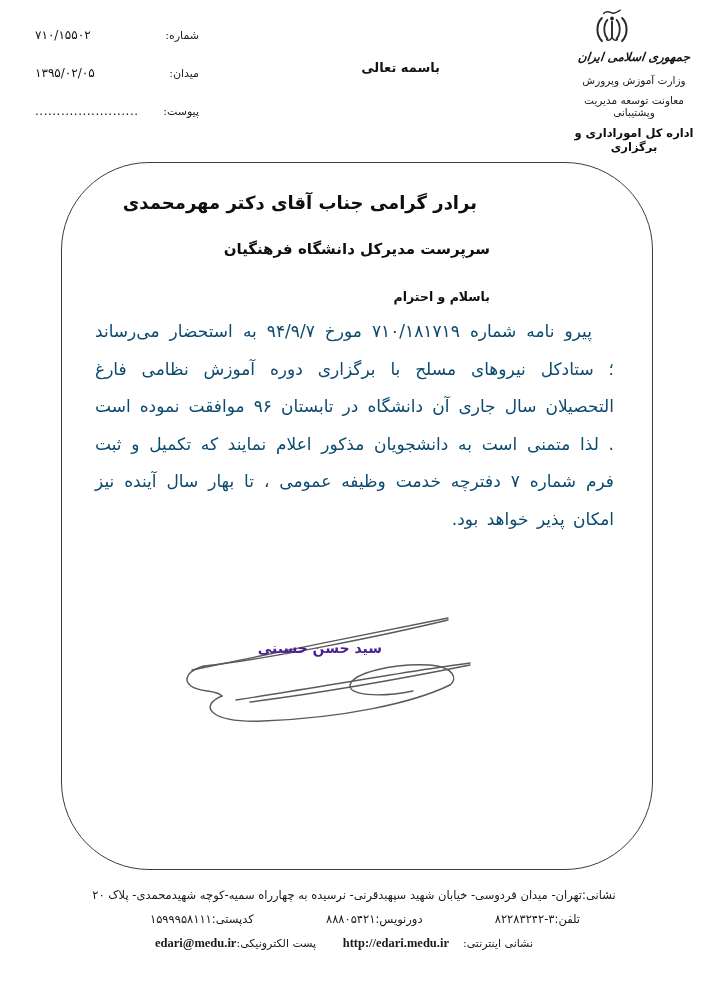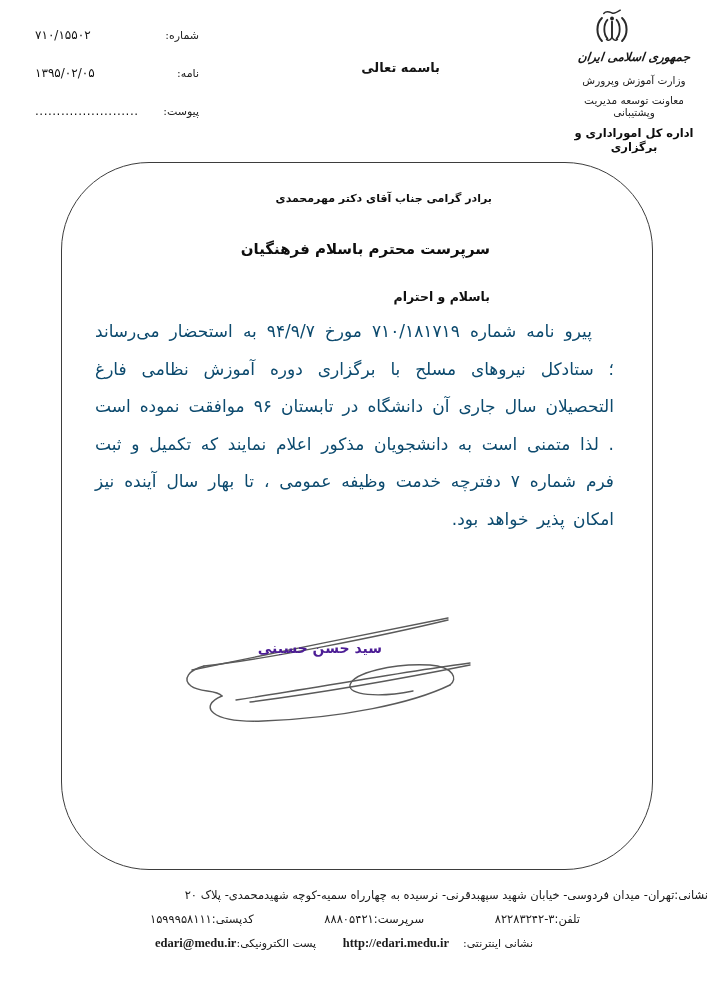--- a/index.html
+++ b/index.html
@@ -22,35 +22,35 @@
   .org{position:absolute;right:2px;top:50px;width:144px;text-align:center;}
   .org-country{font-size:12px;font-weight:bold;font-style:italic;transform:skewX(-6deg);
                margin-bottom:10px;color:#161616;}
   .org-line{font-size:10.5px;margin-bottom:8px;color:#222;}
   .org-office{font-size:11.5px;font-weight:bold;color:#0d0d0d;}
 
   
   .letter-box{position:absolute;left:61px;top:162px;width:590px;height:706px;
               border:1.3px solid #3d3d3d;border-radius:88px;background:#fff;}
 
-  .recipient-1{position:absolute;right:216px;top:192px;font-size:11px;font-weight:bold;color:#0e0e0e;}
+  .recipient-1{position:absolute;right:231px;top:192px;font-size:18px;font-weight:bold;color:#0e0e0e;}
   .recipient-2{position:absolute;right:218px;top:240px;font-size:15px;font-weight:bold;color:#0e0e0e;}
   .salutation {position:absolute;right:218px;top:289px;font-size:12.5px;font-weight:bold;color:#0e0e0e;}
 
   .body-text{position:absolute;left:95px;top:313px;width:519px;direction:rtl;
              font-size:17px;line-height:37.5px;text-align:justify;text-indent:22px;
              word-spacing:3px;color:#0c4a6e;}
 
   
   .sig-svg{position:absolute;left:158px;top:603px;width:330px;height:135px;}
   .sig-name {position:absolute;right:326px;top:640px;font-size:14px;font-weight:bold;color:#4c1d95;}
   .sig-title{position:absolute;right:338px;top:677px;font-size:14px;font-weight:bold;color:#111;}
 
   
-  .footer-address{position:absolute;left:0;top:888px;width:708px;text-align:right;
+  .footer-address{position:absolute;left:0;top:888px;width:708px;text-align:center;
                   font-size:11.5px;color:#1a1a1a;}
   .footer-contacts{position:absolute;left:150px;top:912px;width:430px;direction:rtl;
                    display:flex;justify-content:space-between;font-size:11.5px;color:#1a1a1a;}
   .footer-net{position:absolute;left:155px;top:936px;width:378px;direction:rtl;
               display:flex;justify-content:space-between;font-size:11px;color:#1a1a1a;align-items:baseline;}
   .net-group{display:flex;direction:rtl;align-items:baseline;}
   .net-group .gap{width:14px;display:inline-block;}
   .latin{font-family:"Liberation Serif","DejaVu Serif",serif;direction:ltr;unicode-bidi:embed;font-size:12.5px;font-weight:bold;}
 
   svg .stroke{fill:none;stroke:#2a2a2a;stroke-linecap:round;}
@@ -60,21 +60,21 @@
 <body>
 
 <div class="page">
 
   <div class="meta">
     <div class="meta-row">
       <span class="meta-label">شماره:</span>
       <span class="meta-value">۷۱۰/۱۵۵۰۲</span>
     </div>
     <div class="meta-row">
-      <span class="meta-label">نامه:</span>
+      <span class="meta-label">میدان:</span>
       <span class="meta-value">۱۳۹۵/۰۲/۰۵</span>
     </div>
     <div class="meta-row">
       <span class="meta-label">پیوست:</span>
       <span class="meta-value">........................</span>
     </div>
   </div>
 
   <div class="besmele">باسمه تعالی</div>
 
@@ -92,41 +92,41 @@
   <div class="org">
     <div class="org-country">جمهوری اسلامی ایران</div>
     <div class="org-line">وزارت آموزش وپرورش</div>
     <div class="org-line">معاونت توسعه مدیریت وپشتیبانی</div>
     <div class="org-office">اداره کل اموراداری و برگزاری</div>
   </div>
 
   <div class="letter-box"></div>
 
   <div class="recipient-1">برادر گرامی جناب آقای دکتر مهرمحمدی</div>
-  <div class="recipient-2">سرپرست محترم باسلام فرهنگیان</div>
+  <div class="recipient-2">سرپرست مدیرکل دانشگاه فرهنگیان</div>
   <div class="salutation">باسلام و احترام</div>
 
   <div class="body-text">پیرو نامه شماره ۷۱۰/۱۸۱۷۱۹ مورخ ۹۴/۹/۷ به استحضار می‌رساند ؛ ستادکل نیروهای مسلح با برگزاری دوره آموزش نظامی فارغ التحصیلان سال جاری آن دانشگاه در تابستان ۹۶ موافقت نموده است . لذا متمنی است به دانشجویان مذکور اعلام نمایند که تکمیل و ثبت فرم شماره ۷ دفترچه خدمت وظیفه عمومی ، تا بهار سال آینده نیز امکان پذیر خواهد بود.</div>
 
   <svg class="sig-svg" viewBox="0 0 330 135" aria-hidden="true">
     <path d="M34 67 C 95 54, 225 28, 290 15"></path>
     <path d="M290 17 C 228 32, 105 57, 46 63"></path>
     <path d="M46 63 C 31 67, 24 76, 33 83 C 42 90, 58 86, 64 93"></path>
     <path d="M64 93 C 40 103, 52 120, 105 118 C 185 115, 255 100, 292 82"></path>
     <path d="M292 82 C 300 76, 296 64, 272 62 C 235 60, 195 70, 192 82 C 190 92, 220 95, 255 88"></path>
     <path d="M78 97 C 150 86, 250 68, 312 60"></path>
     <path d="M312 62 C 252 74, 162 90, 92 99"></path>
   </svg>
   <div class="sig-name">سید حسن حسینی</div>
 
   <div class="footer-address">نشانی:تهران- میدان فردوسی- خیابان شهید سپهبدقرنی- نرسیده به چهارراه سمیه-کوچه شهیدمحمدی- پلاک ۲۰</div>
 
   <div class="footer-contacts">
     <span>تلفن:۳-۸۲۲۸۳۲۴۲</span>
-    <span>سرپرست:۸۸۸۰۵۴۲۱</span>
+    <span>دورنویس:۸۸۸۰۵۴۲۱</span>
     <span>کدپستی:۱۵۹۹۹۵۸۱۱۱</span>
   </div>
 
   <div class="footer-net">
     <span class="net-group">
       <span>نشانی اینترنتی:</span>
       <span class="gap"></span>
       <span class="latin">http://edari.medu.ir</span>
     </span>
     <span class="net-group">

